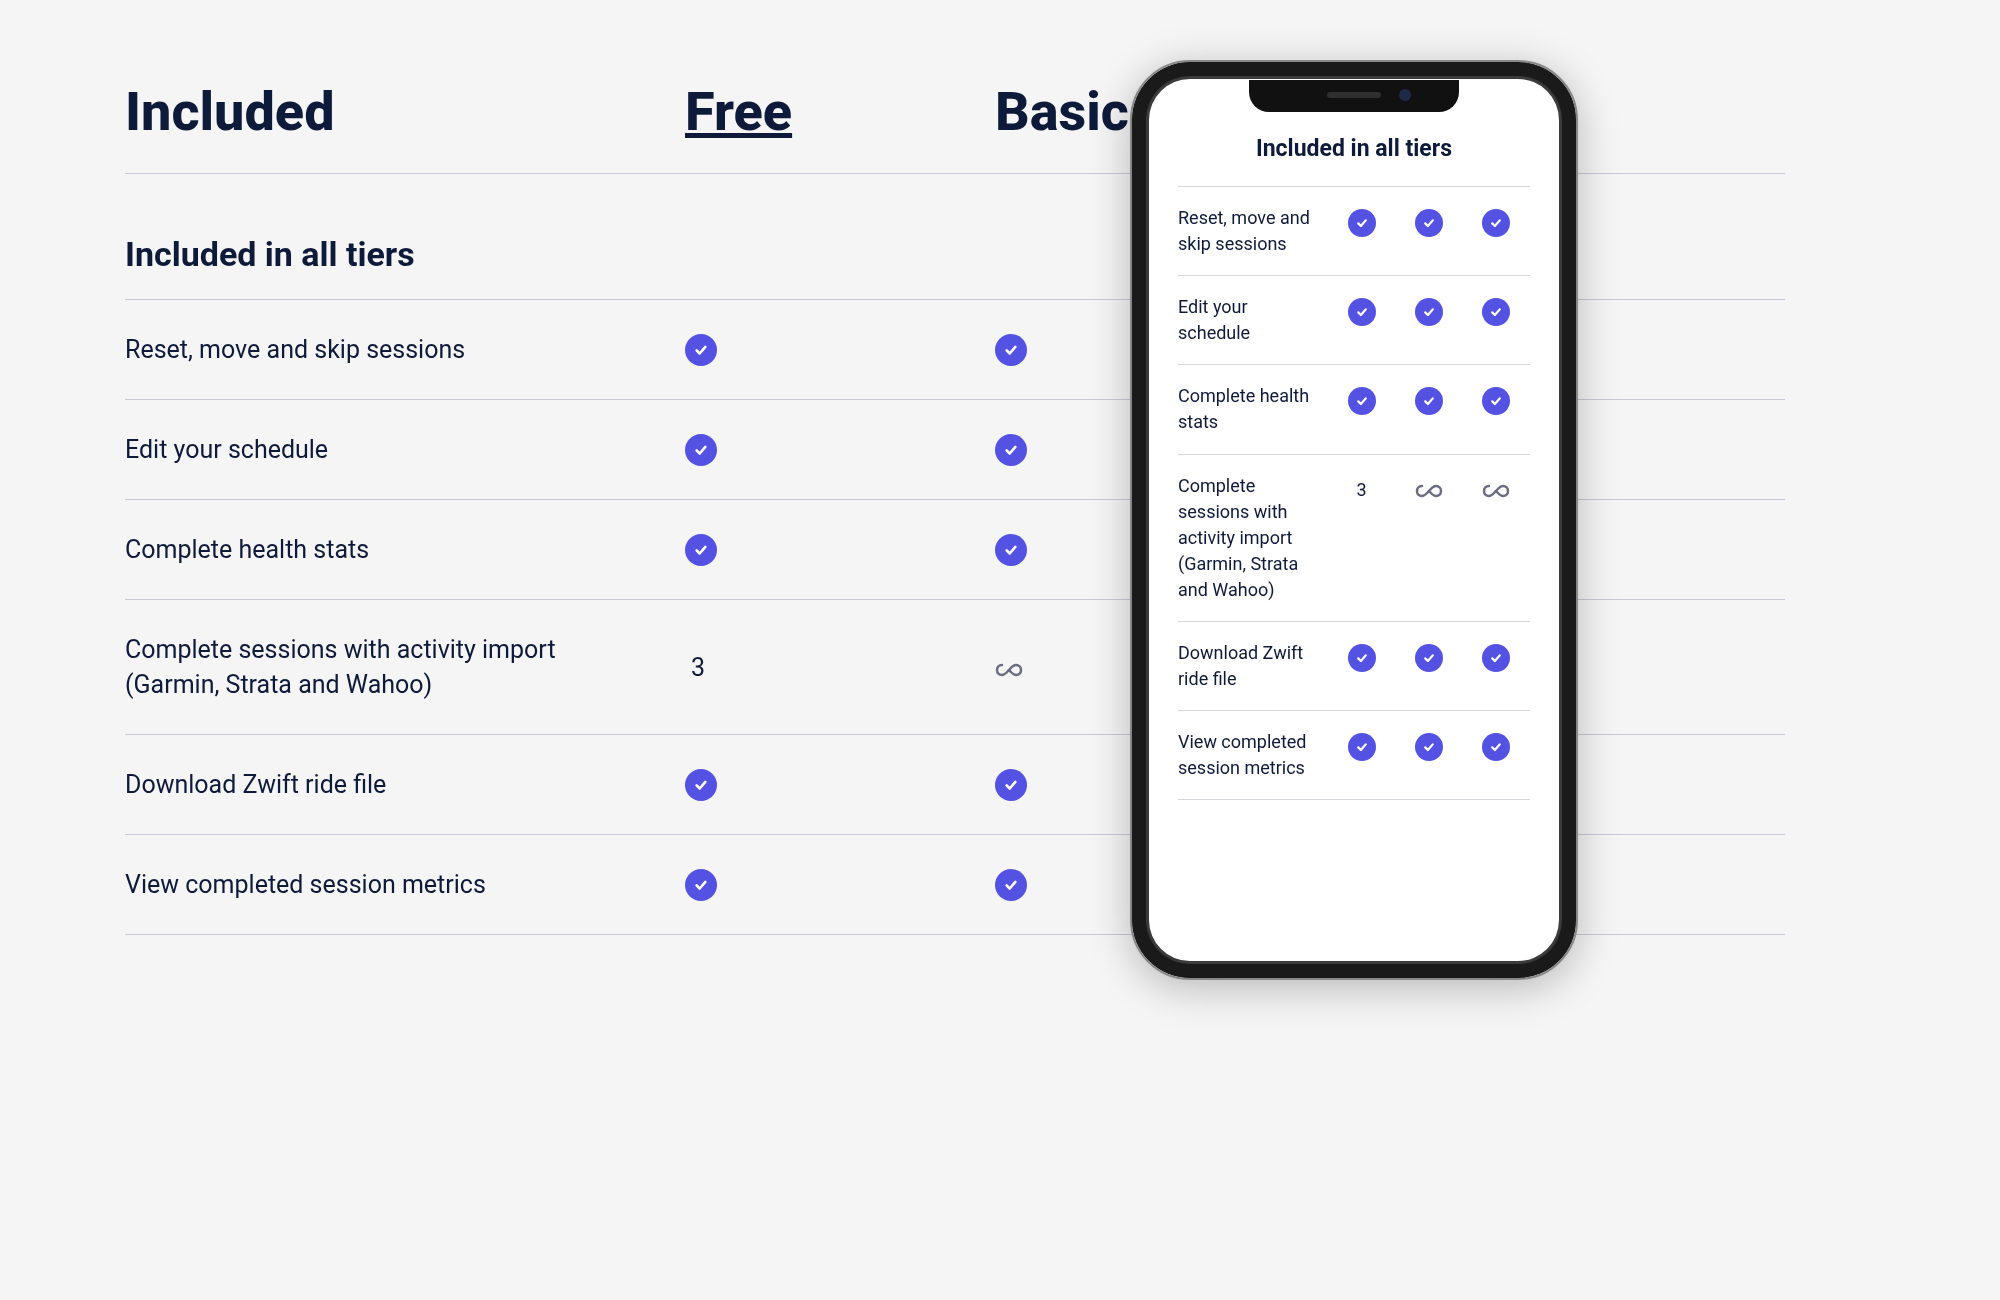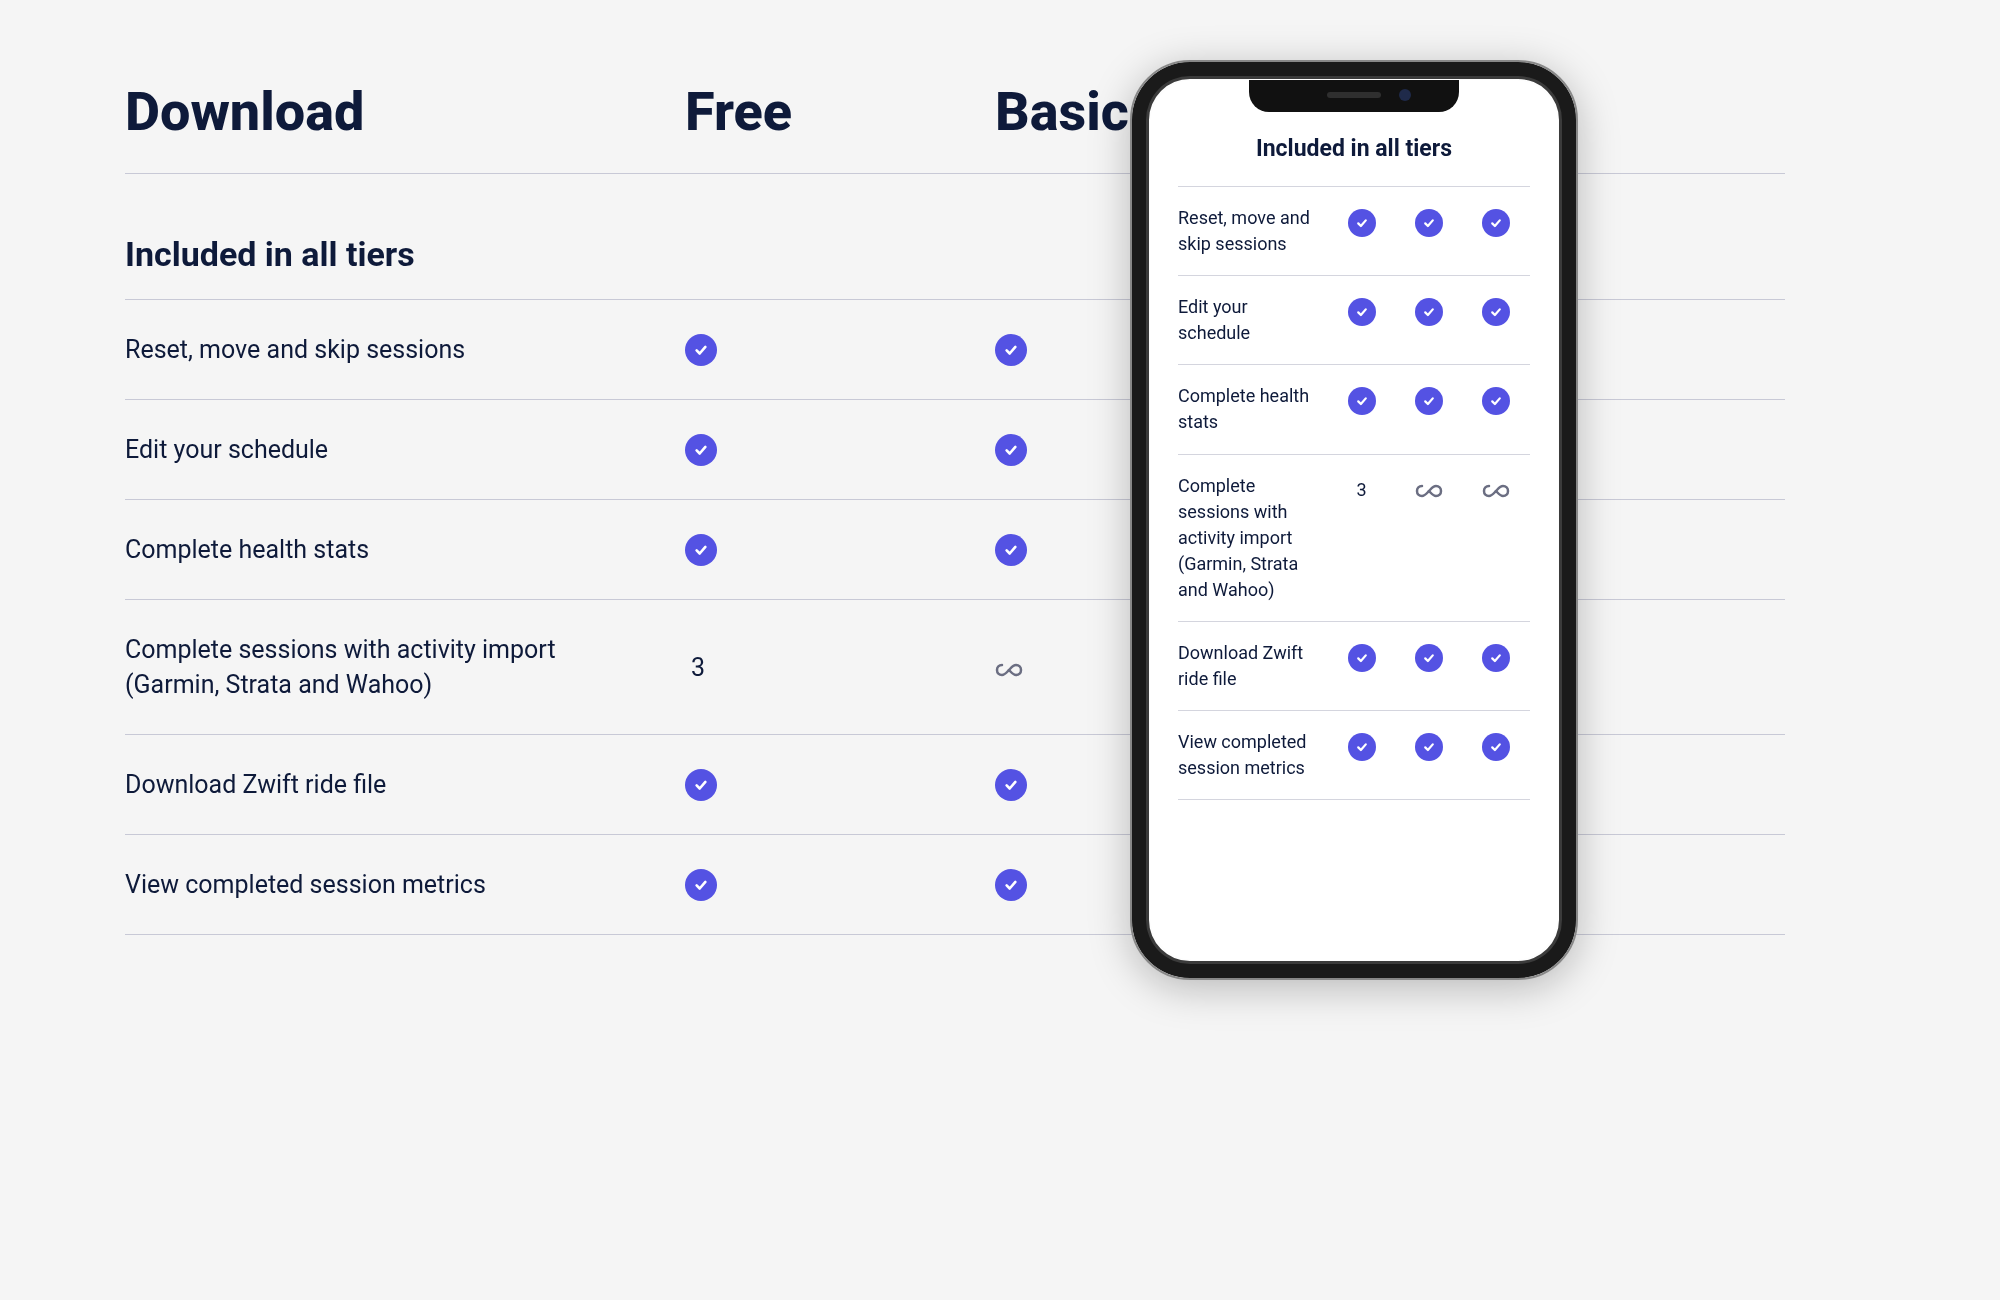--- a/index.html
+++ b/index.html
@@ -16,21 +16,21 @@
       left: 125px;
       top: 80px;
       width: 1660px;
     }
     .header-row {
       display: flex;
       padding-bottom: 30px;
       border-bottom: 1px solid #c8c9d6;
     }
     .col-features { width: 560px; }
-    .col-free { width: 310px; text-align: left; }
+    .col-free { width: 310px; text-align: left; text-decoration: underline; }
     .col-basic { width: 310px; text-align: left; }
     .col-rest { flex: 1; }
     .header-title {
       font-size: 54px;
       font-weight: 800;
       color: #0e1a3a;
     }
     .section-row {
       display: flex;
       align-items: center;
@@ -206,21 +206,21 @@
     .side-btn.right1 { right: -5px; top: 250px; width: 4px; height: 95px; }
     .side-btn.left1 { left: -5px; top: 170px; width: 4px; height: 40px; }
     .side-btn.left2 { left: -5px; top: 240px; width: 4px; height: 70px; }
     .side-btn.left3 { left: -5px; top: 330px; width: 4px; height: 70px; }
   </style>
 </head>
 <body>
 
 <div class="desktop-table">
   <div class="header-row">
-    <div class="col-features header-title">Download</div>
+    <div class="col-features header-title">Included</div>
     <div class="col-free header-title">Free</div>
     <div class="col-basic header-title">Basic</div>
     <div class="col-rest"></div>
   </div>
   <div class="section-row">
     <div class="section-title">Included in all tiers</div>
   </div>
   <div id="desktop-rows">
       <div class="feature-row">
         <div class="feature-label">Reset, move and skip sessions</div>

